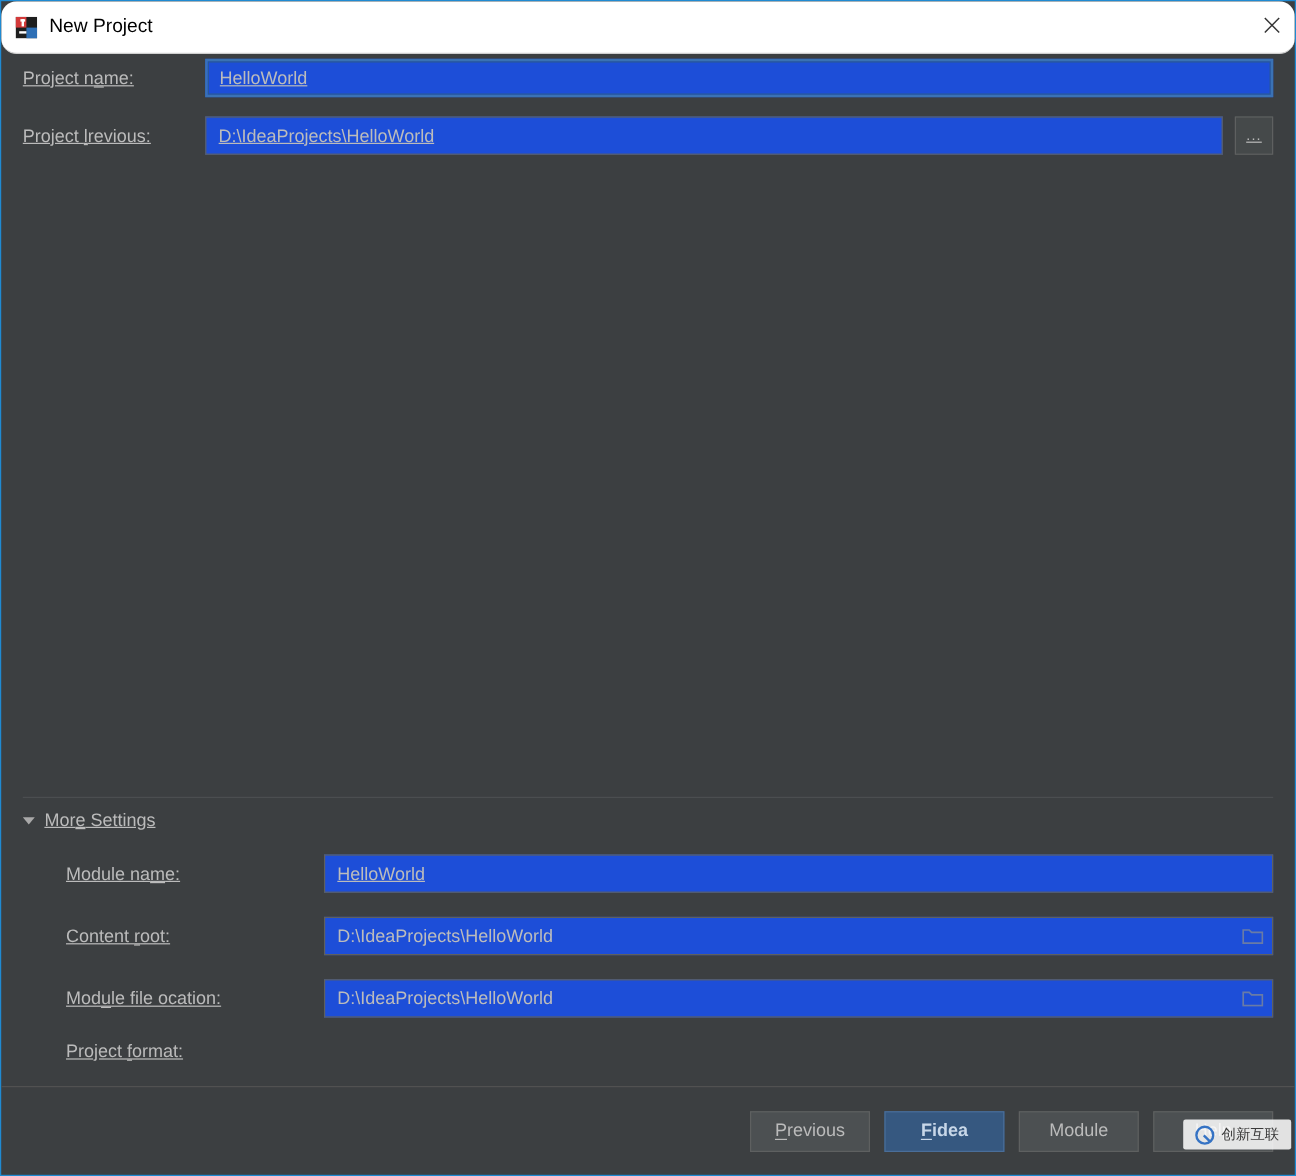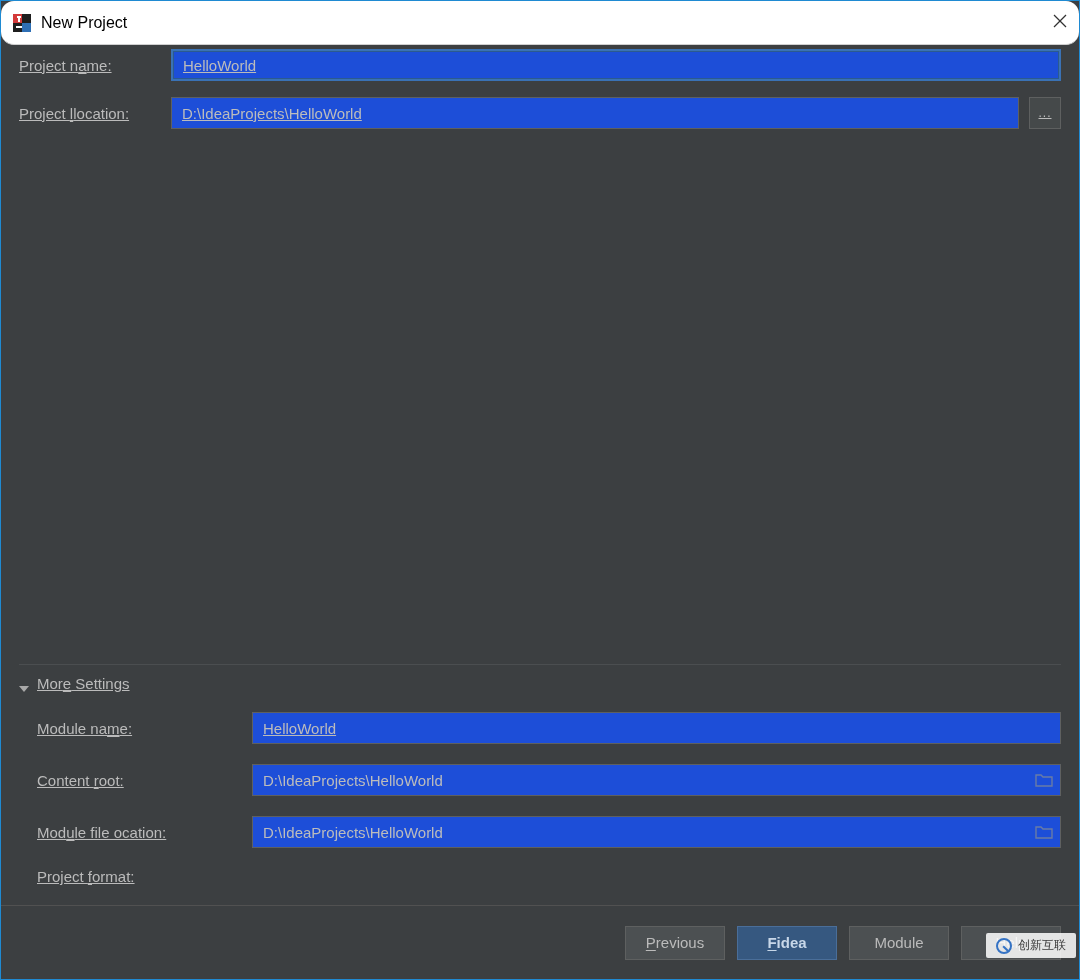--- a/index.html
+++ b/index.html
@@ -45,21 +45,21 @@
     flex-direction: column;
     height: calc(100% - 44px - 74px); 
     text-decoration: underline;
   }
   .form-row {
     display: flex;
     align-items: center;
     margin-bottom: 16px;
     gap: 12px;
   }
-  .form-row.sub { margin-left: 18px; margin-bottom: 20px; gap: 40px; }
+  .form-row.sub { margin-left: 36px; margin-bottom: 20px; gap: 40px; }
   .label {
     width: 140px;
     color: #bbbbbb;
     font-size: 15px;
     flex-shrink: 0;
   }
   .label .mn { text-decoration: underline; text-underline-offset: 2px; }
   .label-sub {
     width: 175px;
     color: #bbbbbb;
@@ -122,21 +122,21 @@
     right: 10px; top: 50%; transform: translateY(-50%);
     width: 0; height: 0;
     border-left: 5px solid transparent;
     border-right: 5px solid transparent;
     border-top: 6px solid #9a9a9a;
     cursor: pointer;
   }
   .spacer { flex: 1; }
   .section-header {
     display: flex;
-    align-items: flex-end;
+    align-items: center;
     gap: 6px;
     color: #bbbbbb;
     cursor: pointer;
     margin-bottom: 20px;
     border-top: 1px solid #4b4e50;
     padding-top: 10px;
   }
   .chevron-expanded {
     width: 0; height: 0;
     border-left: 5px solid transparent;
@@ -224,21 +224,21 @@
 </div>
 
 <div class="content">
 
   <div class="form-row">
     <span class="label"><span>Project n</span><span class="mn">a</span><span>me:</span></span>
     <input class="input focused" value="HelloWorld" style="">
   </div>
 
   <div class="form-row">
-    <span class="label"><span>Project </span><span class="mn">l</span><span>location:</span></span>
+    <span class="label"><span>Project </span><span class="mn">l</span><span>revious:</span></span>
     <div class="input-wrap">
       <input class="input" value="D:\IdeaProjects\HelloWorld" style="">
       <div class="browse-btn">...</div>
     </div>
   </div>
 
   <div class="spacer"></div>
 
   <div class="section-header">
     <span class="chevron-expanded"></span>

